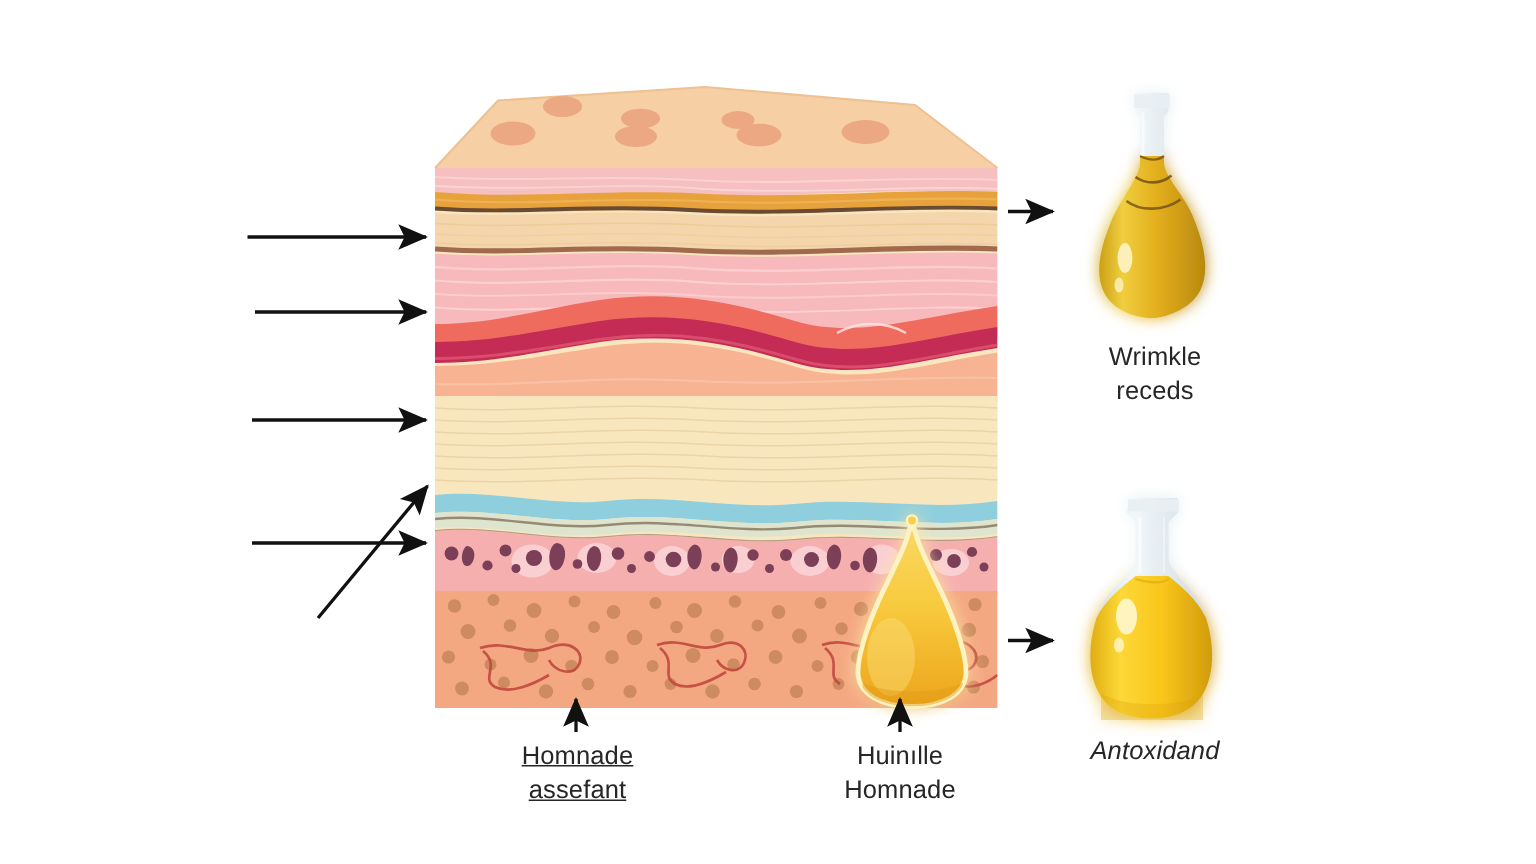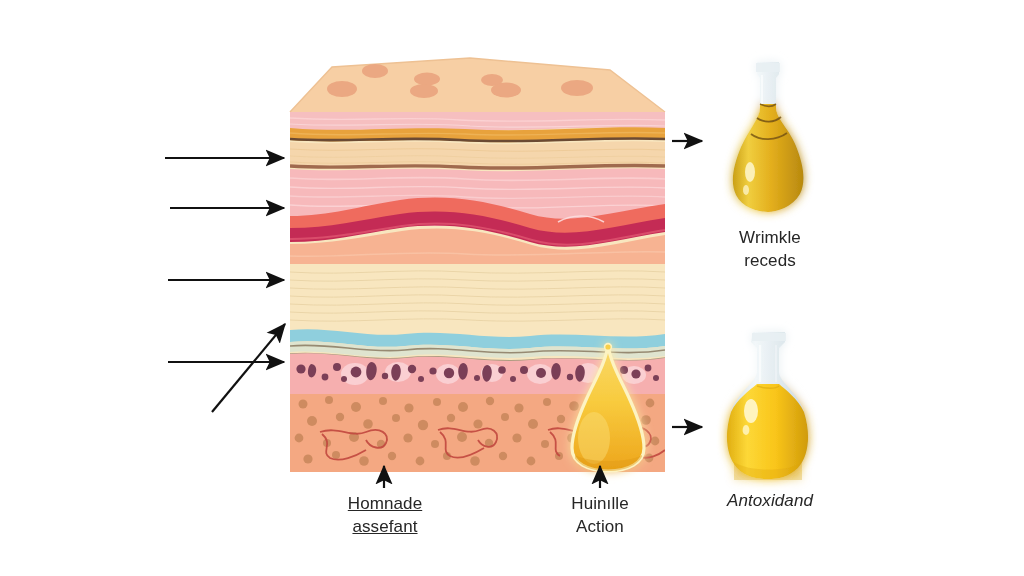--- a/index.html
+++ b/index.html
@@ -286,15 +286,15 @@
       <path d="M776,345 L776,382" stroke="#ffffff" stroke-width="1.4" opacity=".4" fill="none"></path>
     </g>
   </svg>
 
   <div class="caption" id="cap-wrinkle">Wrimkle
 receds</div>
   <div class="caption" id="cap-antiox">Antoxidand</div>
   <div class="caption" id="cap-left">Homnade
 assefant</div>
   <div class="caption" id="cap-right">Huinılle
-Action</div>
+Homnade</div>
 
 </div>
 
 </body></html>

